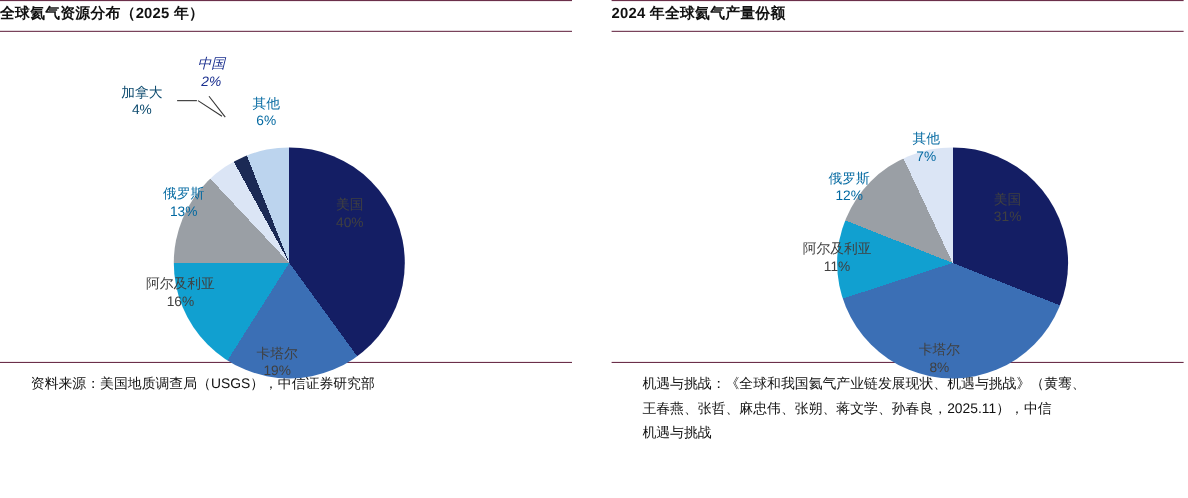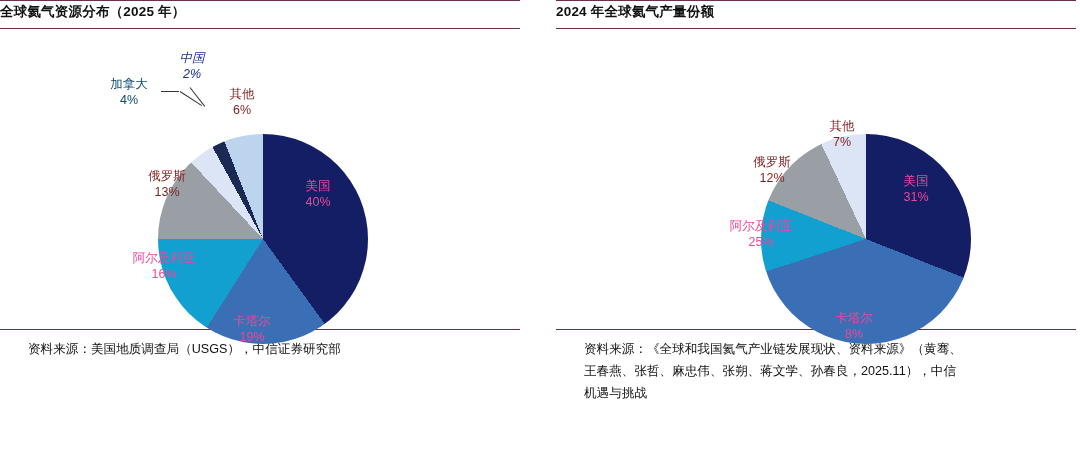--- a/index.html
+++ b/index.html
@@ -69,23 +69,23 @@
     border-radius: 50%;
     overflow: hidden;
   }
 
   .slice-label {
     position: absolute;
     text-align: center;
     font-size: 12.5px;
     line-height: 1.25;
     white-space: nowrap;
-    color: #7f1d1d;
-  }
-  .slice-label.light { color: #ec4899; }
+    color: #0369a1;
+  }
+  .slice-label.light { color: #404040; }
   .slice-label .v { display: block; }
 
   .leader {
     position: absolute;
     background: #333333;
   }
 </style>
 </head>
 <body>
 
@@ -176,35 +176,35 @@
         <span class="v">31%</span>
       </div>
 
       <div class="slice-label light" style="left:268px; top:282px; width:60px;">
         <span>卡塔尔</span>
         <span class="v">8%</span>
       </div>
 
       <div class="slice-label light" style="left:163px; top:190px; width:84px;">
         <span>阿尔及利亚</span>
-        <span class="v">25%</span>
+        <span class="v">11%</span>
       </div>
 
       <div class="slice-label" style="left:186px; top:126px; width:60px;">
         <span>俄罗斯</span>
         <span class="v">12%</span>
       </div>
 
       <div class="slice-label" style="left:260px; top:90px; width:52px;">
         <span>其他</span>
         <span class="v">7%</span>
       </div>
     </div>
 
     <div class="rule-bottom"></div>
     <div class="source">
-      <div>资料来源：《全球和我国氦气产业链发展现状、资料来源》（黄骞、</div>
+      <div>机遇与挑战：《全球和我国氦气产业链发展现状、机遇与挑战》（黄骞、</div>
       <div>王春燕、张哲、麻忠伟、张朔、蒋文学、孙春良，2025.11），中信</div>
       <div>机遇与挑战</div>
     </div>
   </div>
 
 </div>
 
 </body></html>

